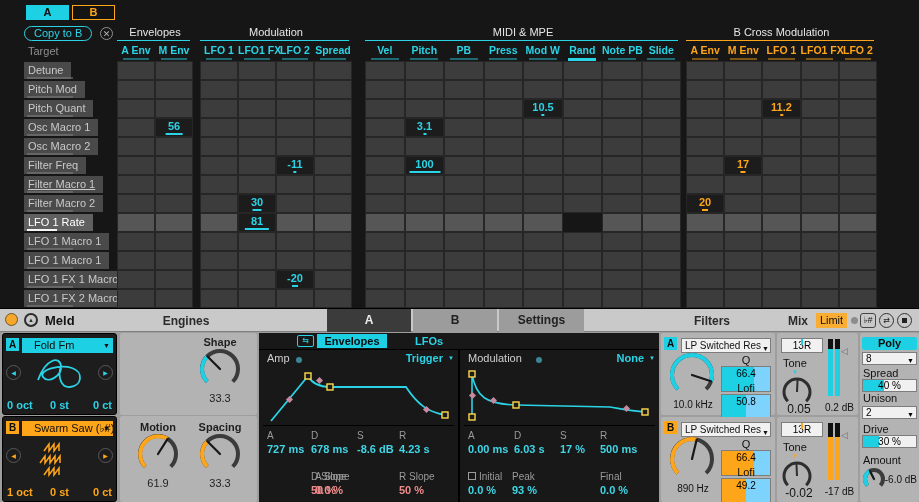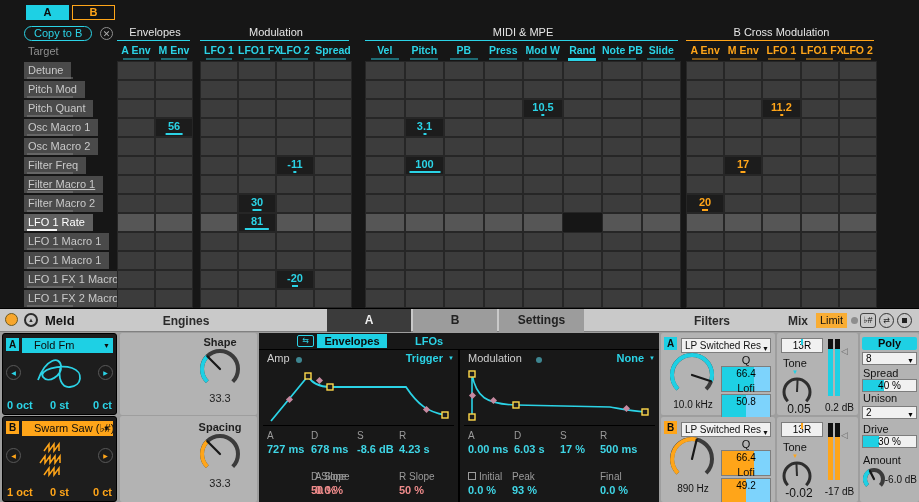--- a/index.html
+++ b/index.html
@@ -510,20 +510,29 @@
         <div class="klabel">Shape</div>
         <span class="knob"><svg width="42" height="42" viewBox="0 0 42 42">
               <path d="M8.3 33.7 A18 18 0 1 1 33.7 33.7" fill="none" stroke="#3b3b3b" stroke-width="4"></path>
               <path d="M8.3 33.7 A18 18 0 0 1 8.3 8.3" fill="none" stroke="#1ed0e4" stroke-width="4"></path>
               <line x1="21" y1="21" x2="8.3" y2="8.3" stroke="#181818" stroke-width="2.2" stroke-linecap="round"></line>
             </svg></span>
         <div class="kvalue">33.3</div>
       </div>
     </div>
     <div class="kpanel kp-b">
+      <div class="kblock kb1">
+        <div class="klabel">Motion</div>
+        <span class="knob"><svg width="42" height="42" viewBox="0 0 42 42">
+              <path d="M8.3 33.7 A18 18 0 1 1 33.7 33.7" fill="none" stroke="#3b3b3b" stroke-width="4"></path>
+              <path d="M8.3 33.7 A18 18 0 0 1 30.6 5.8" fill="none" stroke="#ffa519" stroke-width="4"></path>
+              <line x1="21" y1="21" x2="30.6" y2="5.8" stroke="#181818" stroke-width="2.2" stroke-linecap="round"></line>
+            </svg></span>
+        <div class="kvalue">61.9</div>
+      </div>
       <div class="kblock kb2">
         <div class="klabel">Spacing</div>
         <span class="knob"><svg width="42" height="42" viewBox="0 0 42 42">
               <path d="M8.3 33.7 A18 18 0 1 1 33.7 33.7" fill="none" stroke="#3b3b3b" stroke-width="4"></path>
               <path d="M8.3 33.7 A18 18 0 0 1 8.3 8.3" fill="none" stroke="#ffa519" stroke-width="4"></path>
               <line x1="21" y1="21" x2="8.3" y2="8.3" stroke="#181818" stroke-width="2.2" stroke-linecap="round"></line>
             </svg></span>
         <div class="kvalue">33.3</div>
       </div>
     </div>

